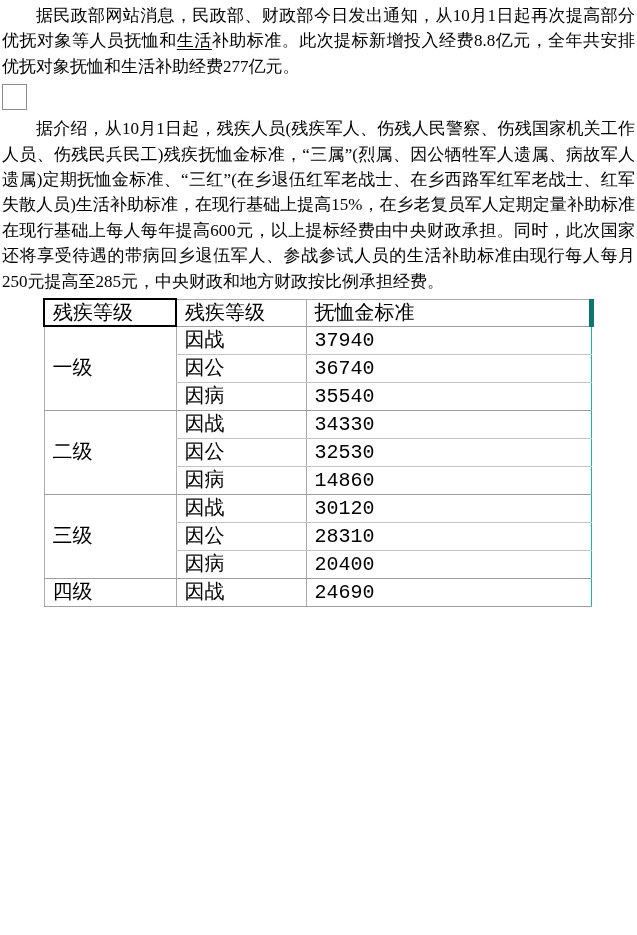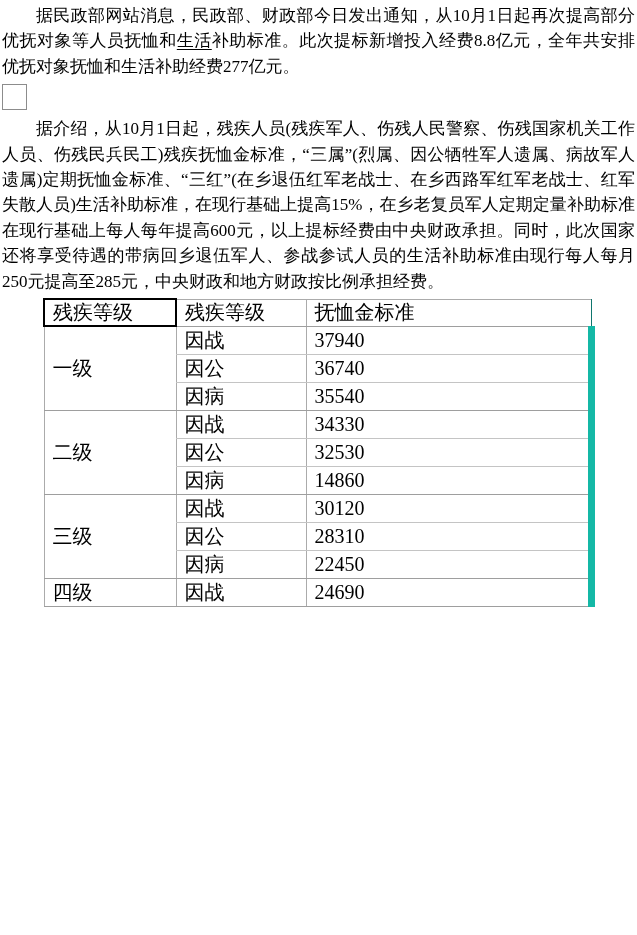--- a/index.html
+++ b/index.html
@@ -53,32 +53,33 @@
     overflow: hidden;
     white-space: nowrap;
   }
   table.pension thead th {
     height: 25px;
     border-top: 1px solid #ababab;
     border-left: 1px solid #ababab;
     border-bottom: 1px solid #9e9e9e;
   }
   table.pension thead th:last-child {
-    border-right: 1px solid #0f766e;
+    border-right: 5px solid #0f766e;
   }
   table.pension th.selected-cell {
     border: 2px solid #000000;
   }
   table.pension td {
     height: 27px;
     border-left: 1px solid #ababab;
     border-bottom: 1px solid #c4c4c4;
+    font-family: Liberation Mono, monospace;
   }
   table.pension td:last-child {
-    border-right: 7px solid #14b8a6;
+    border-right: 1px solid #14b8a6;
   }
   table.pension tr.group-end td,
   table.pension td.level-cell {
     border-bottom: 1px solid #9e9e9e;
   }
 </style>
 </head>
 <body>
 
 <div class="doc">
@@ -132,21 +133,21 @@
           <td rowspan="3" class="level-cell">三级</td>
           <td>因战</td>
           <td>30120</td>
         </tr>
         <tr>
           <td>因公</td>
           <td>28310</td>
         </tr>
         <tr class="group-end">
           <td>因病</td>
-          <td>22450</td>
+          <td>20400</td>
         </tr>
         <tr class="group-end">
           <td rowspan="1" class="level-cell">四级</td>
           <td>因战</td>
           <td>24690</td>
         </tr>
       </tbody>
   </table>
 </div>
 

